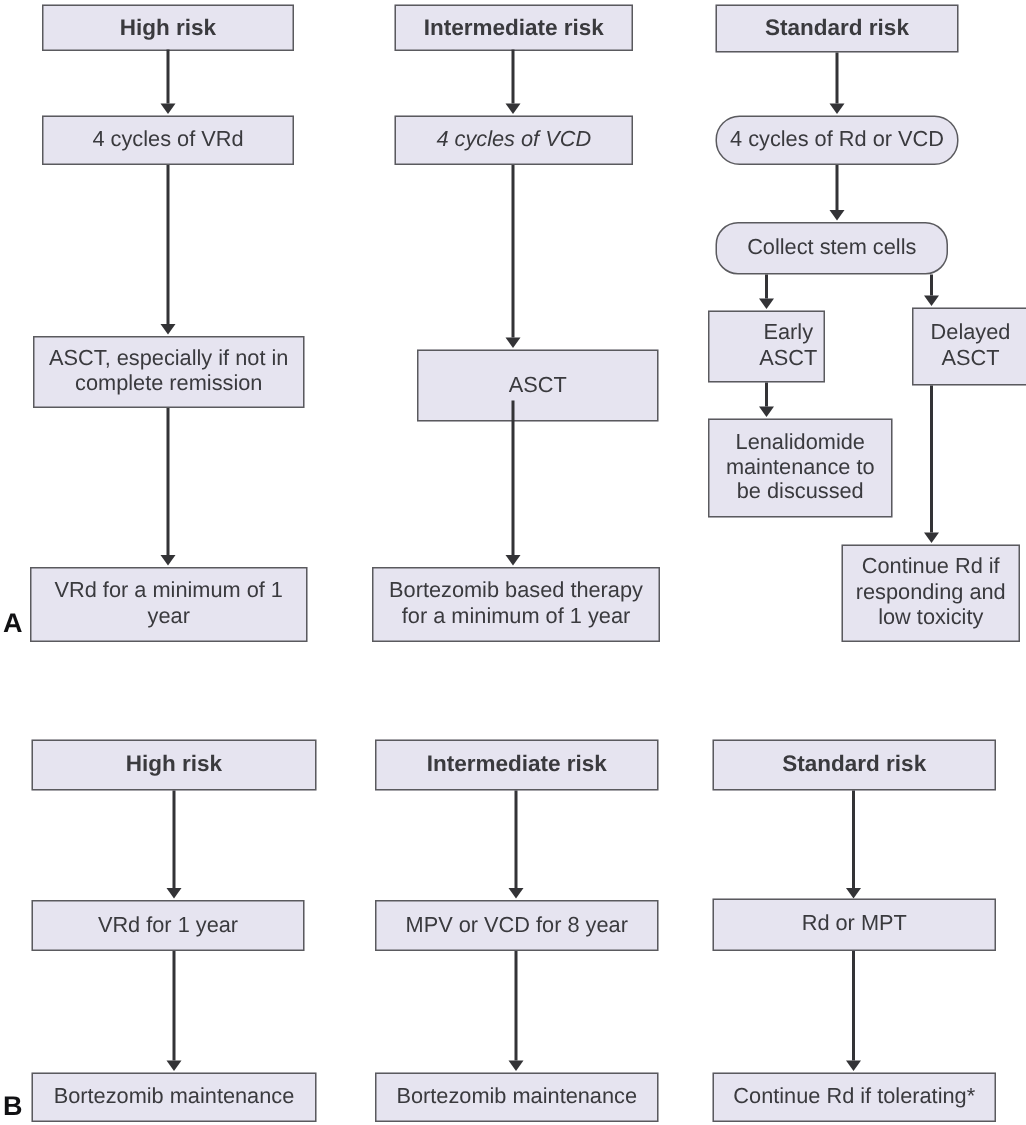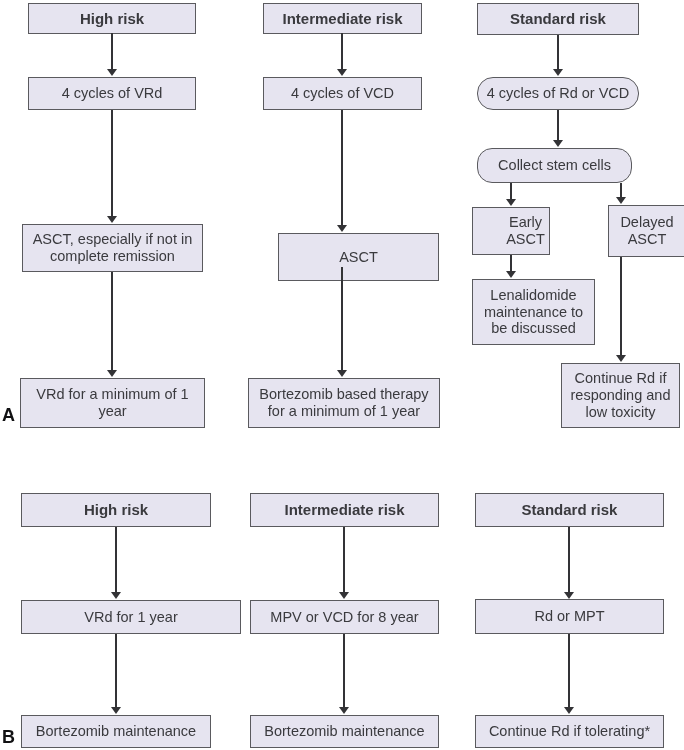--- a/index.html
+++ b/index.html
@@ -56,21 +56,21 @@
     <div class="node header" style="left:28px;top:3px;width:168px;height:31px;">High risk</div>
     <div class="arrow" style="left:111px;top:33px;height:36px;"></div>
     <div class="node" style="left:28px;top:77px;width:168px;height:33px;">4 cycles of VRd</div>
     <div class="arrow" style="left:111px;top:110px;height:106px;"></div>
     <div class="node" style="left:22px;top:224px;width:181px;height:48px;">ASCT, especially if not in complete remission</div>
     <div class="arrow" style="left:111px;top:272px;height:98px;"></div>
     <div class="node" style="left:20px;top:378px;width:185px;height:50px;">VRd for a minimum of 1 year</div>
 
     <div class="node header" style="left:263px;top:3px;width:159px;height:31px;">Intermediate risk</div>
     <div class="arrow" style="left:341px;top:33px;height:36px;"></div>
-    <div class="node" style="left:263px;top:77px;width:159px;height:33px;">4 cycles of VCD</div>
+    <div class="node" style="left:263px;top:77px;width:159px;height:33px;font-style:italic;">4 cycles of VCD</div>
     <div class="arrow" style="left:341px;top:110px;height:115px;"></div>
     <div class="node" style="left:278px;top:233px;width:161px;height:48px;">ASCT</div>
     <div class="arrow" style="left:341px;top:267px;height:103px;"></div>
     <div class="node" style="left:248px;top:378px;width:192px;height:50px;">Bortezomib based therapy for a minimum of 1 year</div>
 
     <div class="node header" style="left:477px;top:3px;width:162px;height:32px;">Standard risk</div>
     <div class="arrow" style="left:557px;top:35px;height:34px;"></div>
     <div class="node" style="left:477px;top:77px;width:162px;height:33px;border-radius:16px;">4 cycles of Rd or VCD</div>
     <div class="arrow" style="left:557px;top:110px;height:30px;"></div>
     <div class="node" style="left:477px;top:148px;width:155px;height:35px;border-radius:15px;">Collect stem cells</div>
@@ -82,21 +82,21 @@
     <div class="node" style="left:472px;top:279px;width:123px;height:66px;">Lenalidomide maintenance to be discussed</div>
     <div class="arrow" style="left:620px;top:257px;height:98px;"></div>
     <div class="node" style="left:561px;top:363px;width:119px;height:65px;">Continue Rd if responding and low toxicity</div>
   </div>
 
   <div>
     <span class="panel-label" style="left:2px;top:727px;">B</span>
 
     <div class="node header" style="left:21px;top:493px;width:190px;height:34px;">High risk</div>
     <div class="arrow" style="left:115px;top:527px;height:65px;"></div>
-    <div class="node" style="left:21px;top:600px;width:220px;height:34px;">VRd for 1 year</div>
+    <div class="node" style="left:21px;top:600px;width:182px;height:34px;">VRd for 1 year</div>
     <div class="arrow" style="left:115px;top:634px;height:73px;"></div>
     <div class="node" style="left:21px;top:715px;width:190px;height:33px;">Bortezomib maintenance</div>
 
     <div class="node header" style="left:250px;top:493px;width:189px;height:34px;">Intermediate risk</div>
     <div class="arrow" style="left:343px;top:527px;height:65px;"></div>
     <div class="node" style="left:250px;top:600px;width:189px;height:34px;">MPV or VCD for 8 year</div>
     <div class="arrow" style="left:343px;top:634px;height:73px;"></div>
     <div class="node" style="left:250px;top:715px;width:189px;height:33px;">Bortezomib maintenance</div>
 
     <div class="node header" style="left:475px;top:493px;width:189px;height:34px;">Standard risk</div>

